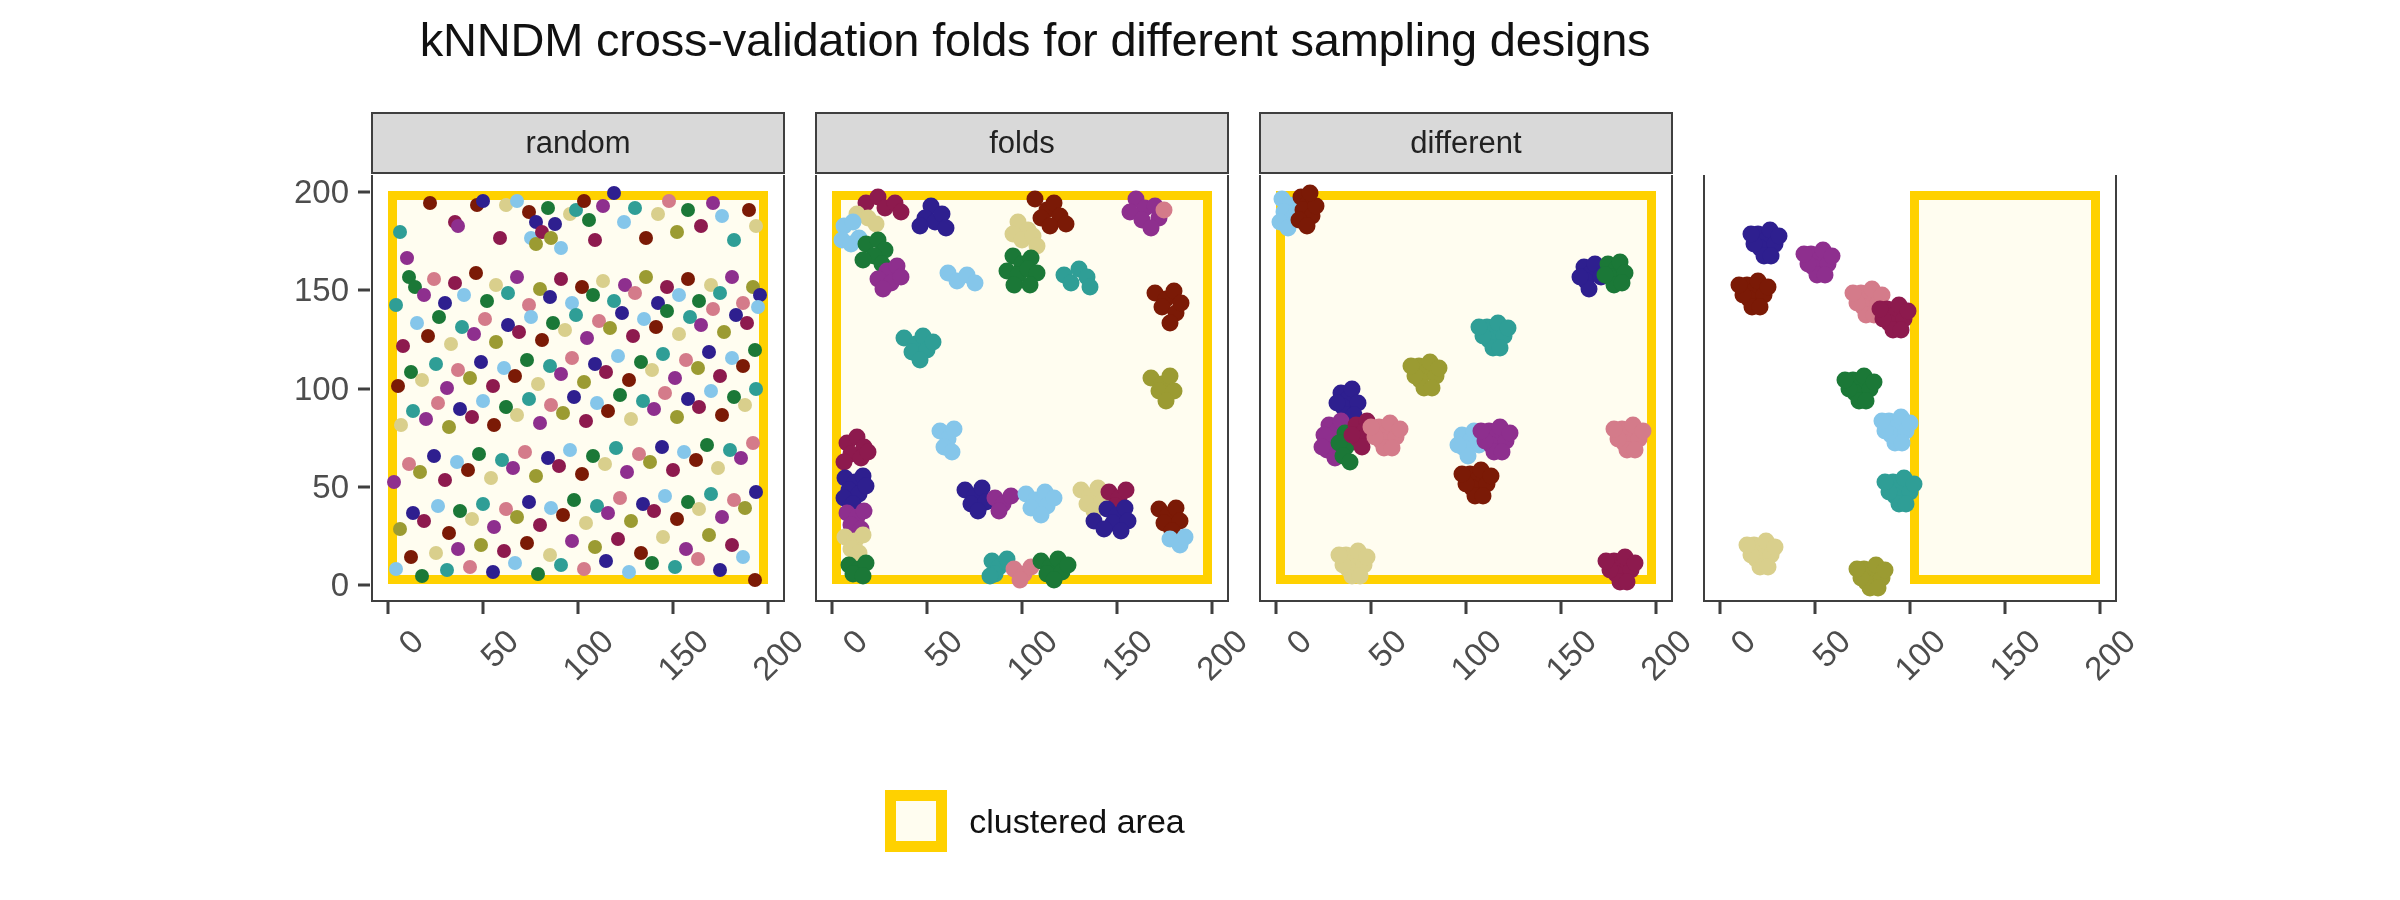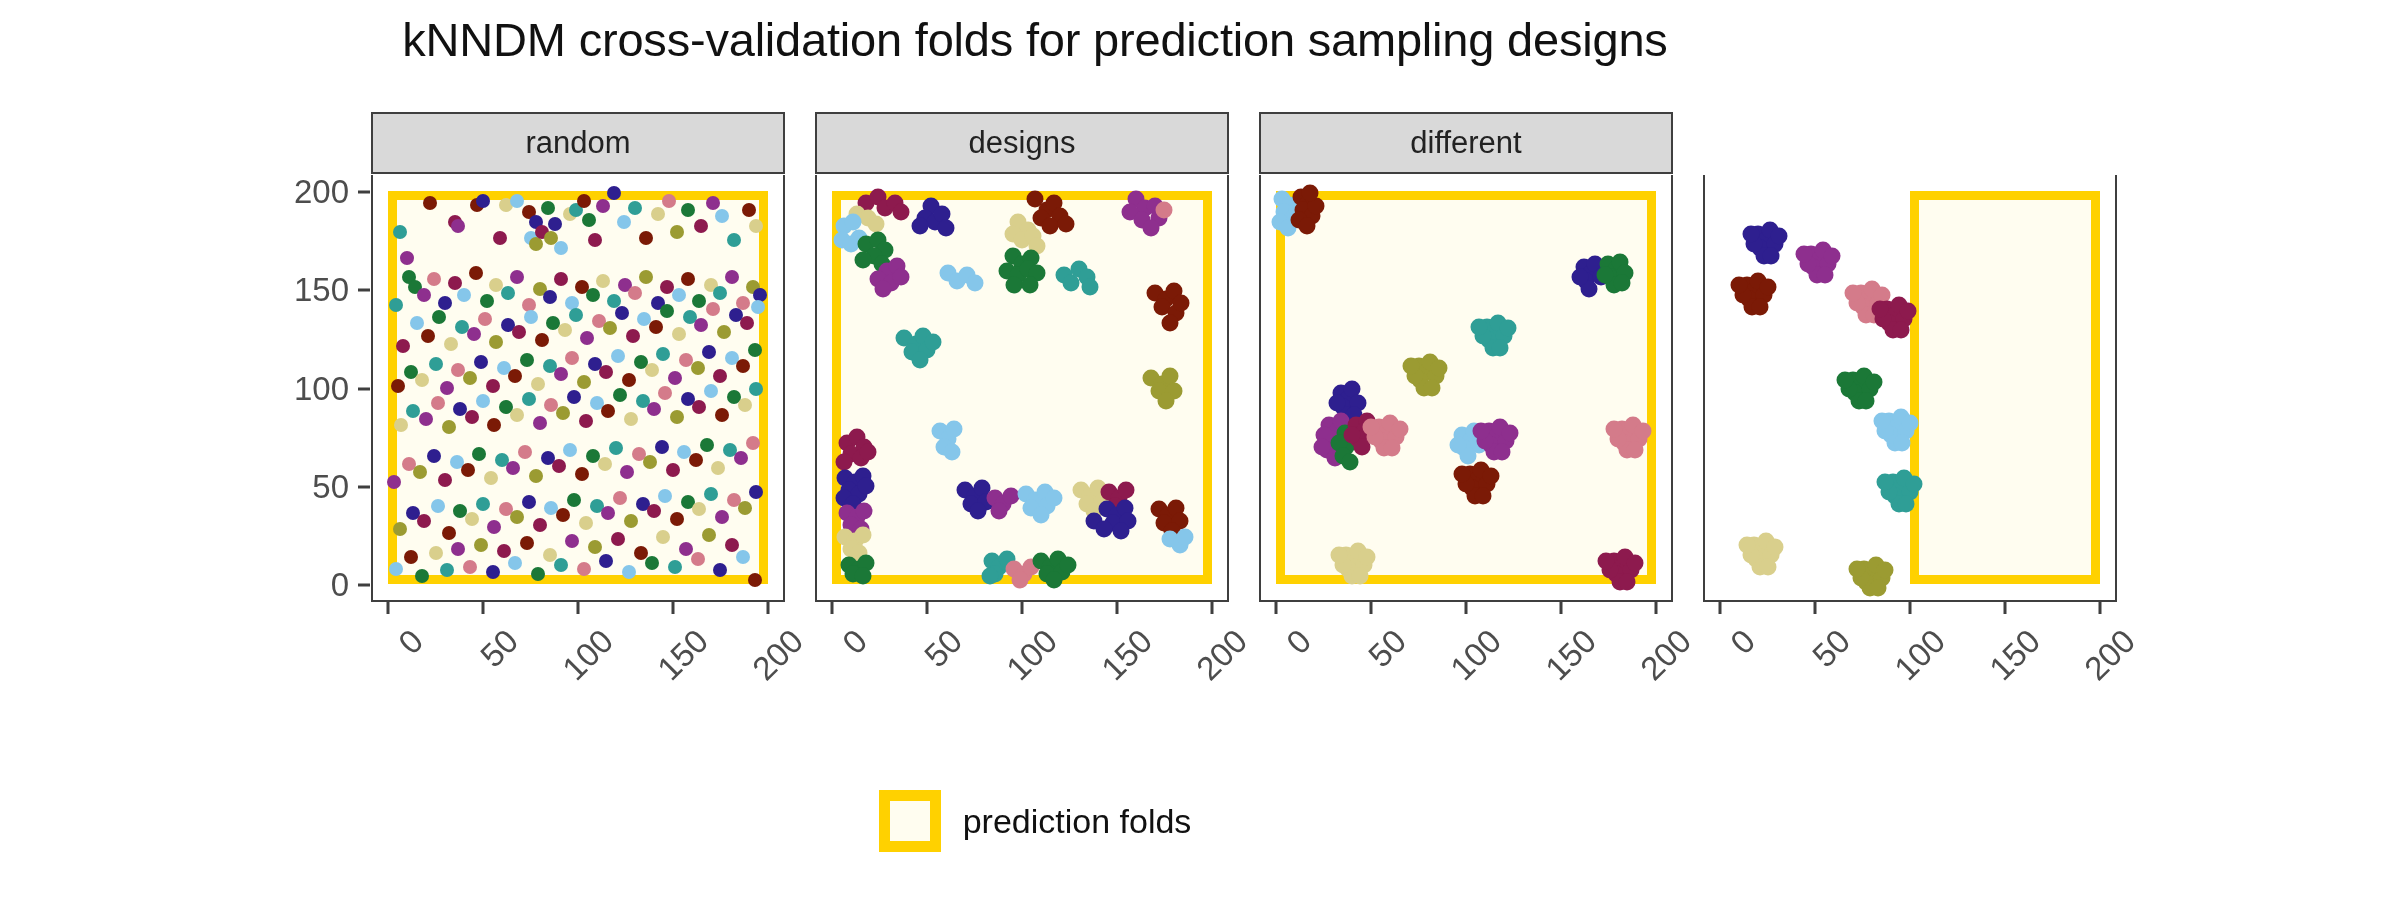--- a/index.html
+++ b/index.html
@@ -102,21 +102,21 @@
     border:11px solid #ffd100;
     box-sizing:border-box;
   }
   #legend-label{font-size:34px;color:#111111;}
 </style>
 </head>
 <body>
 
 <div id="figure">
 
-  <div id="chart-title">kNNDM cross-validation folds for prediction sampling designs</div>
+  <div id="chart-title">kNNDM cross-validation folds for different sampling designs</div>
 
   <div id="panels">
       <div class="panel" style="left: 371px; width: 414px; height: 490px;">
         <div class="panel-strip" style="width: 414px;">
           <div class="panel-strip-label">random</div>
         </div>
         <div class="panel-plot" style="width: 414px; height: 427px;">
           <div class="pred-area" style="left: 15.1852px; width: 379.63px; top: 15.7407px; height: 393.519px;"></div>
           <div class="pt" style="left: 26.5741px; top: 57.0602px; width: 14px; height: 14px; background: rgb(47, 158, 150);"></div>
           <div class="pt" style="left: 56.9444px; top: 27.5463px; width: 14px; height: 14px; background: rgb(123, 26, 6);"></div>
@@ -382,21 +382,21 @@
           <div class="pt" style="left: 324.583px; top: 383.681px; width: 14px; height: 14px; background: rgb(212, 123, 138);"></div>
           <div class="pt" style="left: 335.972px; top: 360.069px; width: 14px; height: 14px; background: rgb(155, 155, 50);"></div>
           <div class="pt" style="left: 347.361px; top: 395.486px; width: 14px; height: 14px; background: rgb(46, 31, 143);"></div>
           <div class="pt" style="left: 358.75px; top: 369.907px; width: 14px; height: 14px; background: rgb(141, 26, 78);"></div>
           <div class="pt" style="left: 370.139px; top: 381.713px; width: 14px; height: 14px; background: rgb(133, 198, 234);"></div>
           <div class="pt" style="left: 381.528px; top: 405.324px; width: 14px; height: 14px; background: rgb(123, 26, 6);"></div>
         </div>
       </div>
       <div class="panel" style="left: 815px; width: 414px; height: 490px;">
         <div class="panel-strip" style="width: 414px;">
-          <div class="panel-strip-label">designs</div>
+          <div class="panel-strip-label">folds</div>
         </div>
         <div class="panel-plot" style="width: 414px; height: 427px;">
           <div class="pred-area" style="left: 15.1852px; width: 379.63px; top: 15.7407px; height: 393.519px;"></div>
           <div class="pt" style="left: 49.3519px; top: 27.5463px; width: 17px; height: 17px; background: rgb(141, 26, 78);"></div>
           <div class="pt" style="left: 60.7407px; top: 21.6435px; width: 17px; height: 17px; background: rgb(141, 26, 78);"></div>
           <div class="pt" style="left: 68.3333px; top: 33.4491px; width: 17px; height: 17px; background: rgb(141, 26, 78);"></div>
           <div class="pt" style="left: 77.8241px; top: 27.5463px; width: 17px; height: 17px; background: rgb(141, 26, 78);"></div>
           <div class="pt" style="left: 83.5185px; top: 37.3843px; width: 17px; height: 17px; background: rgb(141, 26, 78);"></div>
           <div class="pt" style="left: 39.8611px; top: 39.3519px; width: 17px; height: 17px; background: rgb(217, 207, 140);"></div>
           <div class="pt" style="left: 51.25px; top: 43.287px; width: 17px; height: 17px; background: rgb(217, 207, 140);"></div>
@@ -850,21 +850,21 @@
       <div class="ytick-label" style="top: 388.5px; right: 2051px;">100</div>
       <div class="ytick-mark" style="top: 388.5px; left: 358px;"></div>
       <div class="ytick-label" style="top: 290.12px; right: 2051px;">150</div>
       <div class="ytick-mark" style="top: 290.12px; left: 358px;"></div>
       <div class="ytick-label" style="top: 191.741px; right: 2051px;">200</div>
       <div class="ytick-mark" style="top: 191.741px; left: 358px;"></div>
     </div>
 
   <div id="legend">
     <div id="legend-swatch"></div>
-    <div id="legend-label">prediction folds</div>
+    <div id="legend-label">clustered area</div>
   </div>
 
 <div class="xtick-mark" style="left: 388.185px; top: 602px;"></div>
     <div class="xtick-label" style="left: 404.185px; top: 622px;">0</div>
     <div class="xtick-mark" style="left: 483.093px; top: 602px;"></div>
     <div class="xtick-label" style="left: 499.093px; top: 622px;">50</div>
     <div class="xtick-mark" style="left: 578px; top: 602px;"></div>
     <div class="xtick-label" style="left: 594px; top: 622px;">100</div>
     <div class="xtick-mark" style="left: 672.907px; top: 602px;"></div>
     <div class="xtick-label" style="left: 688.907px; top: 622px;">150</div>

